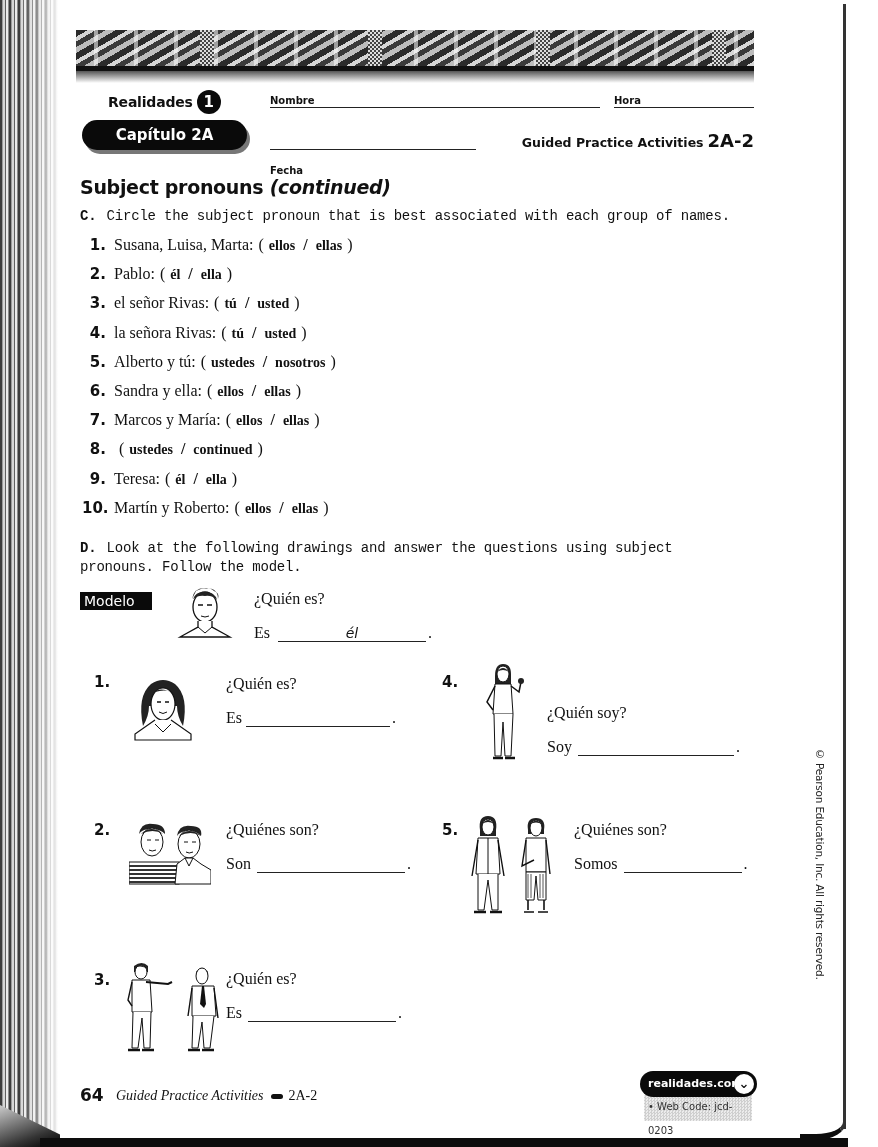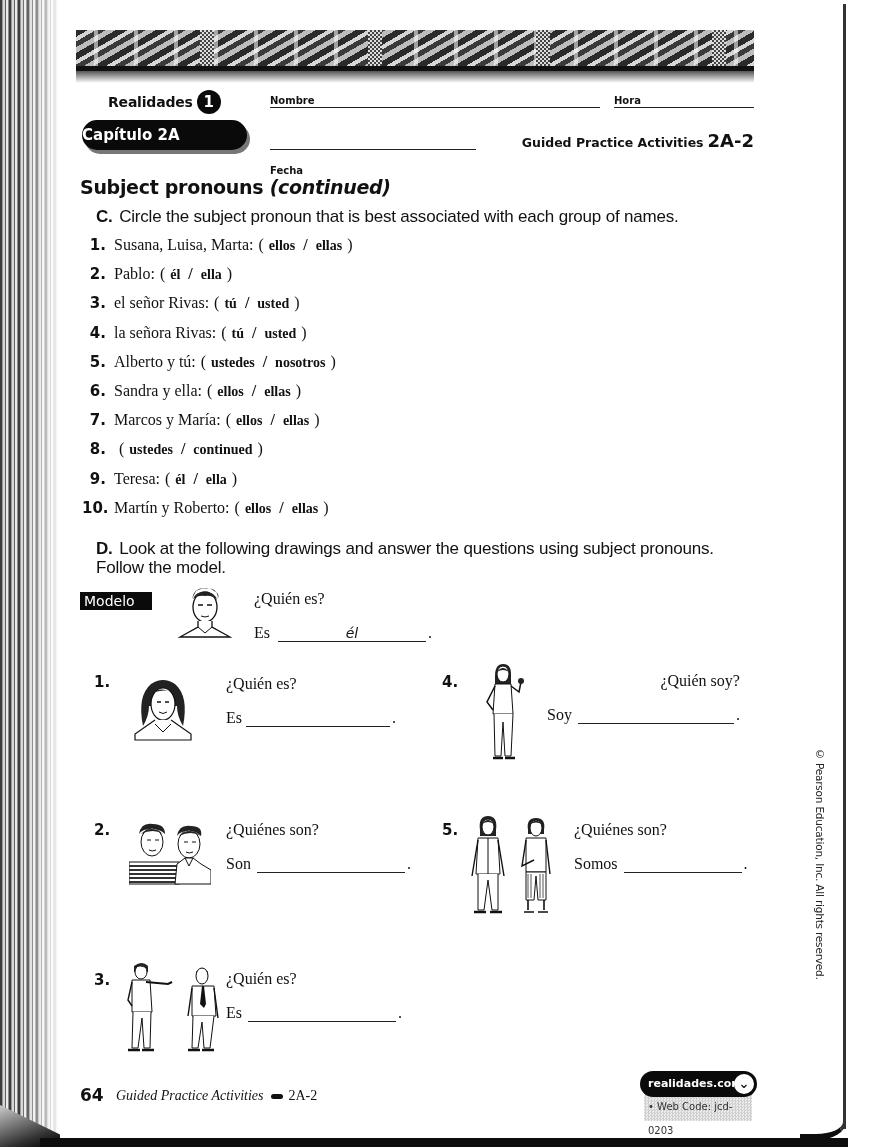--- a/index.html
+++ b/index.html
@@ -58,39 +58,39 @@
       font-family: "DejaVu Sans", sans-serif; font-weight: bold; font-size: 14px; letter-spacing: -0.2px;
       display: flex; align-items: center; gap: 4px;
     }
     .level-badge {
       display: inline-block; width: 24px; height: 24px; border-radius: 50%; background: #0a0a0a; color: #fff;
       font-size: 15px; line-height: 24px; text-align: center; font-weight: bold;
     }
     .capitulo {
       position: absolute; left: 82px; top: 120px; width: 165px; height: 30px; border-radius: 15px;
       background: #0a0a0a; color: #fff; font-family: "DejaVu Sans", sans-serif; font-weight: bold; font-size: 15px;
-      text-align: left; line-height: 30px; box-shadow: 3px 4px 0 #777;
+      text-align: center; line-height: 30px; box-shadow: 3px 4px 0 #777;
     }
     .field-label { position: absolute; font-family: "DejaVu Sans", sans-serif; font-size: 10px; font-weight: bold; }
     .field-line { position: absolute; height: 1px; background: #222; }
     .gpa-title {
       position: absolute; right: 124px; top: 130px;
       font-family: "DejaVu Sans", sans-serif; font-weight: bold; font-size: 12.5px;
     }
     .gpa-title .code { font-size: 18px; margin-left: 4px; }
 
     
     .section-title {
       position: absolute; left: 80px; top: 176px;
       font-family: "DejaVu Sans", sans-serif; font-weight: bold; font-size: 19px; letter-spacing: -0.3px;
     }
     .section-title em { font-style: italic; }
 
     .instruction {
-      position: absolute; left: 96px; font-family: Liberation Sans, sans-serif; font-size: 17px; line-height: 19px; letter-spacing: -0.2px;
+      position: absolute; left: 80px; font-family: Liberation Mono, monospace; font-size: 14px; line-height: 19px; letter-spacing: -0.2px;
       width: 660px;
     }
     .instruction b { font-weight: bold; margin-right: 2px; }
 
     .c-list { position: absolute; left: 82px; top: 236px; width: 620px; }
     .c-item { height: 29.2px; display: flex; align-items: baseline; font-size: 15px; }
     .c-num { width: 32px; text-align: right; padding-right: 8px; font-family: "DejaVu Sans", sans-serif; font-weight: bold; font-size: 15px; }
     .c-text { font-family: "Liberation Serif", serif; font-size: 16px; }
     .c-choice { font-family: "Liberation Serif", serif; font-weight: bold; font-size: 14px; }
     .paren { font-family: "Liberation Serif", serif; font-size: 16px; margin: 0 5px; }
@@ -328,21 +328,21 @@
   <path d="M14 14 Q14 2 22 2 Q30 2 30 12 L30 22 L14 22 Z" fill="#222"></path>
   <ellipse cx="22" cy="12" rx="6" ry="8" fill="#fff" stroke="#111"></ellipse>
   <path d="M16 10 Q22 2 28 10 Q22 6 16 10 Z" fill="#222"></path>
   <path d="M14 22 L30 22 L32 52 L12 52 Z" fill="#fff" stroke="#111"></path>
   <path d="M14 24 L6 40 L12 48" fill="none" stroke="#111" stroke-width="1.5"></path>
   <path d="M30 24 L38 30 L40 20" fill="none" stroke="#111" stroke-width="1.5"></path>
   <circle cx="40" cy="19" r="3" fill="#222"></circle>
   <path d="M13 52 L14 94 L20 94 L22 60 L24 94 L30 94 L32 52" fill="#fff" stroke="#111"></path>
   <path d="M12 96 h10 M24 96 h10" stroke="#111" stroke-width="2.5"></path>
 </svg>
-<div class="q-block" style="left:547px; top:672px;text-align:right;">
+<div class="q-block" style="left:547px; top:704px;">
   <div class="q">¿Quién soy?</div>
   <div class="a">
     <span>Soy</span>
     <span class="answer-line" style="width:156px; margin-left:6px;">
       <span class="answer-val"></span>
     </span>
       <span class="period">.</span>
   </div>
 </div>
 

